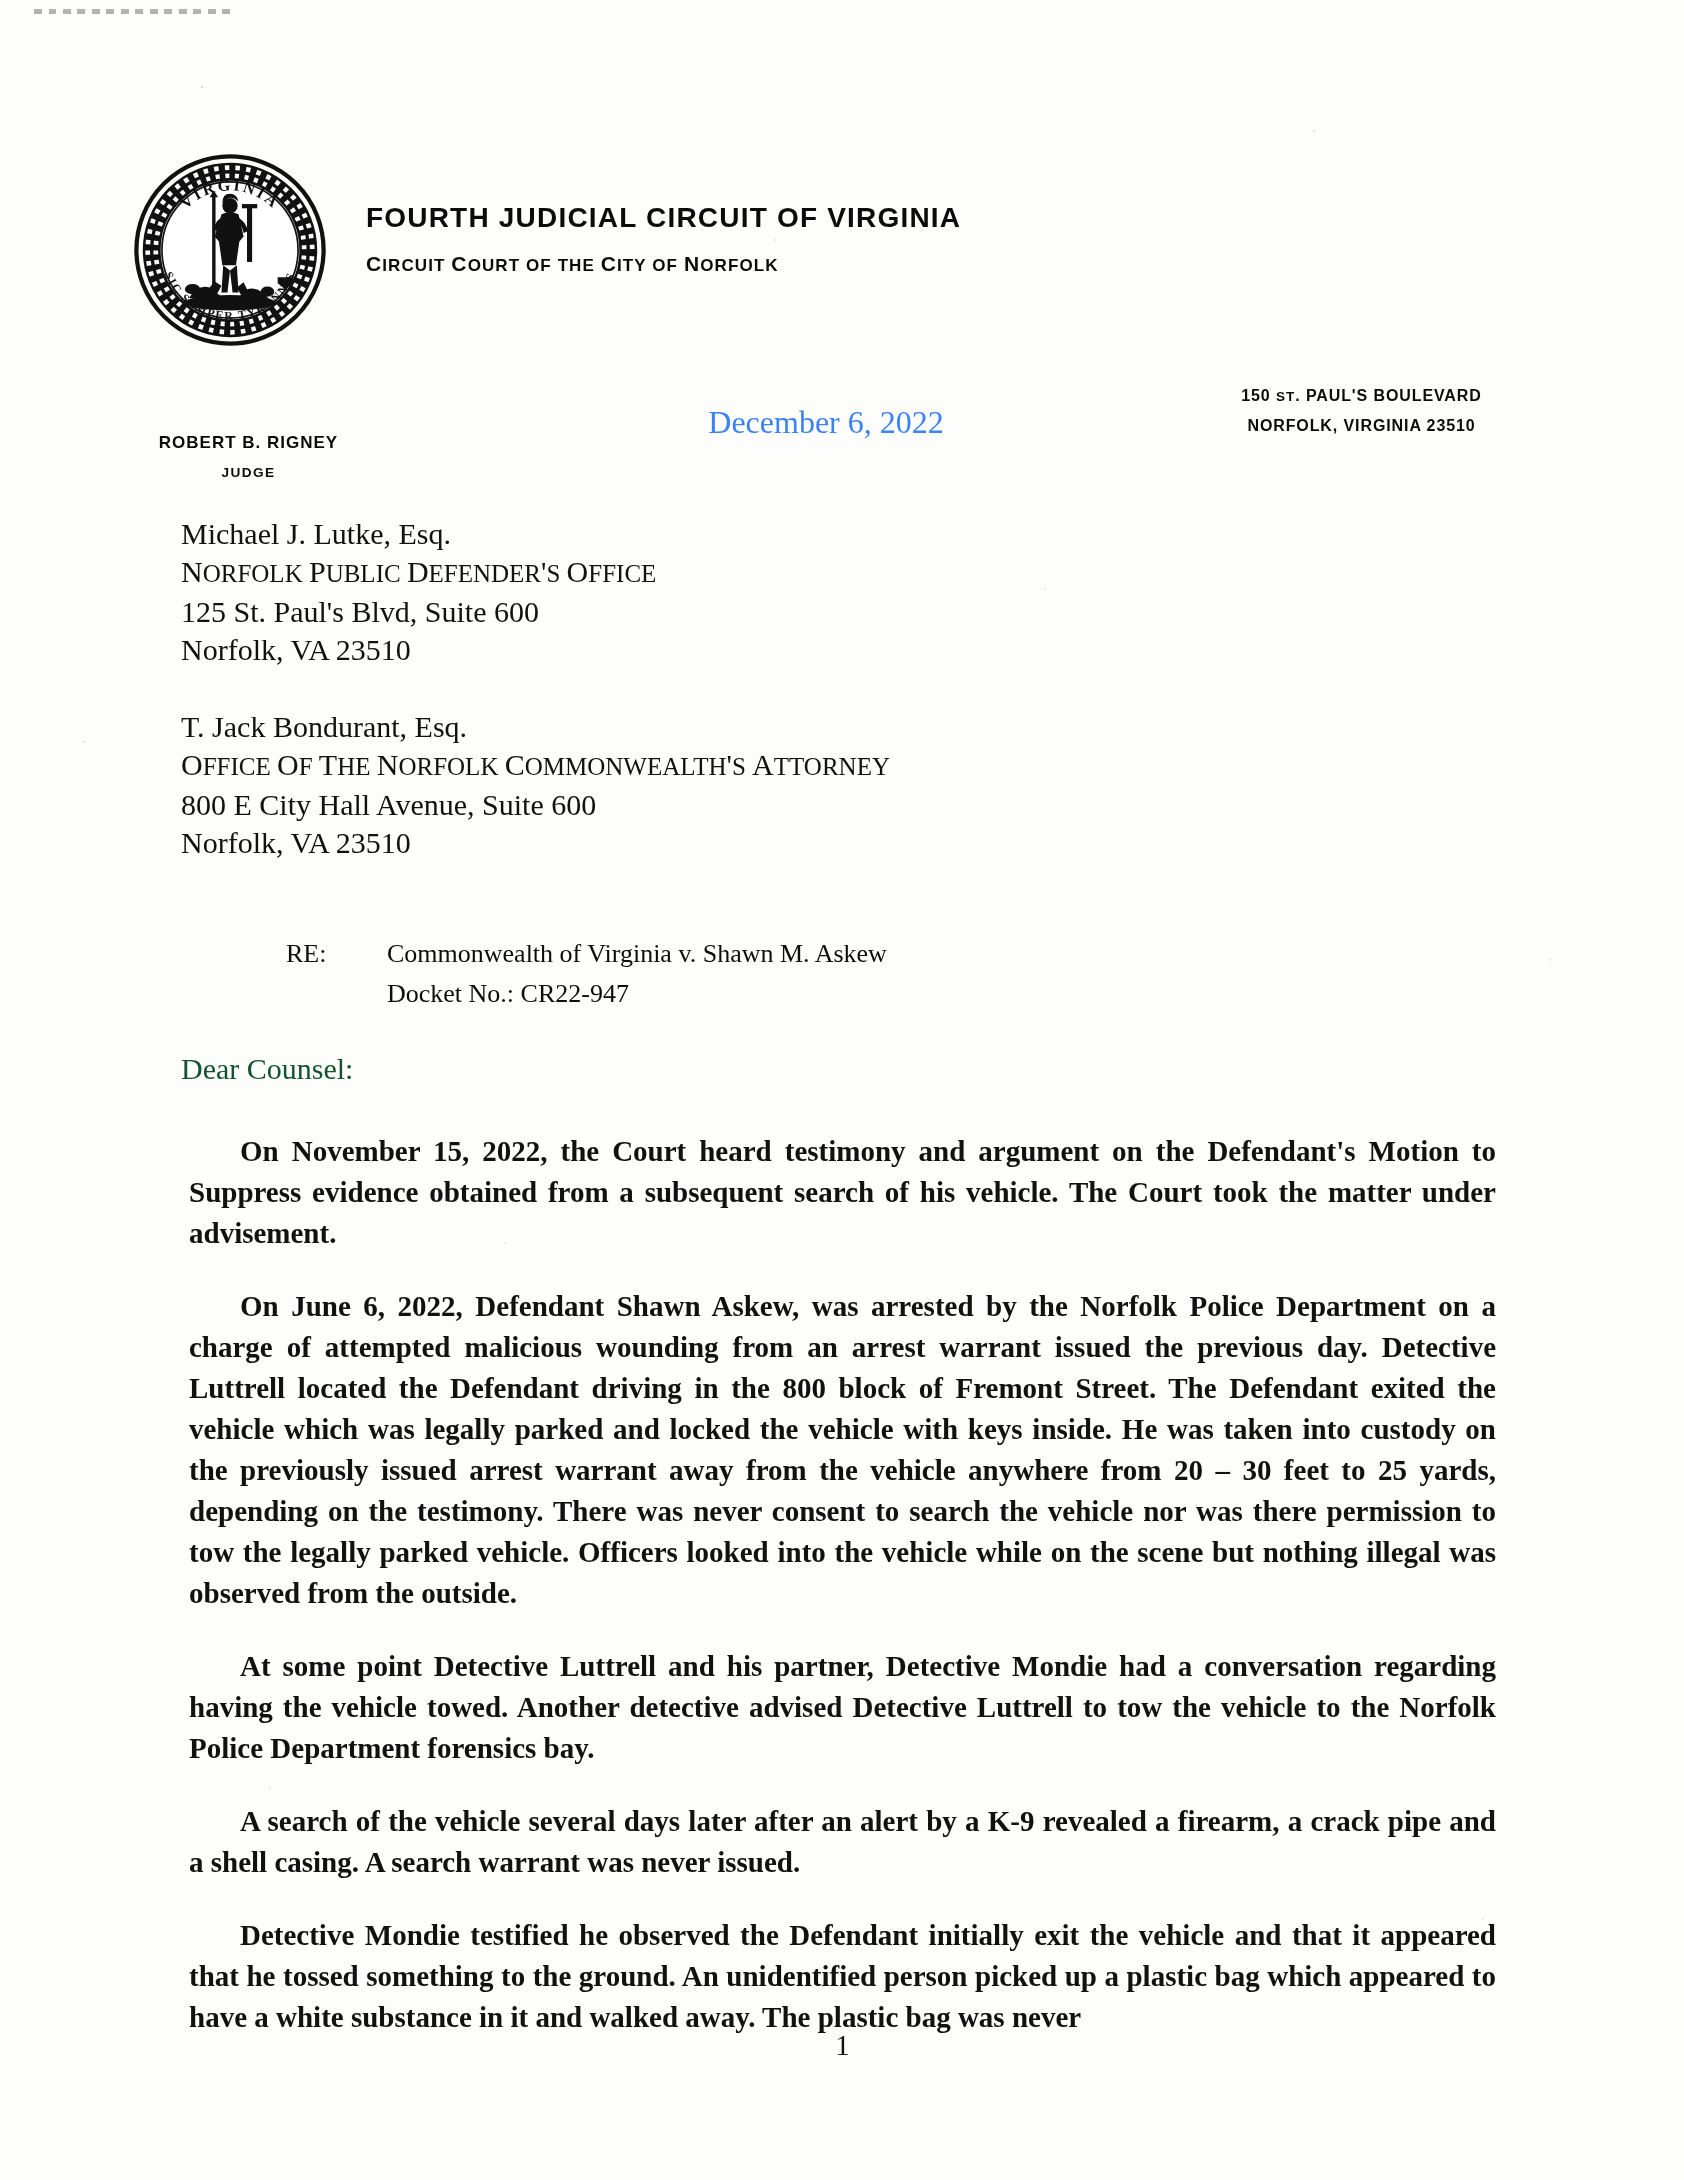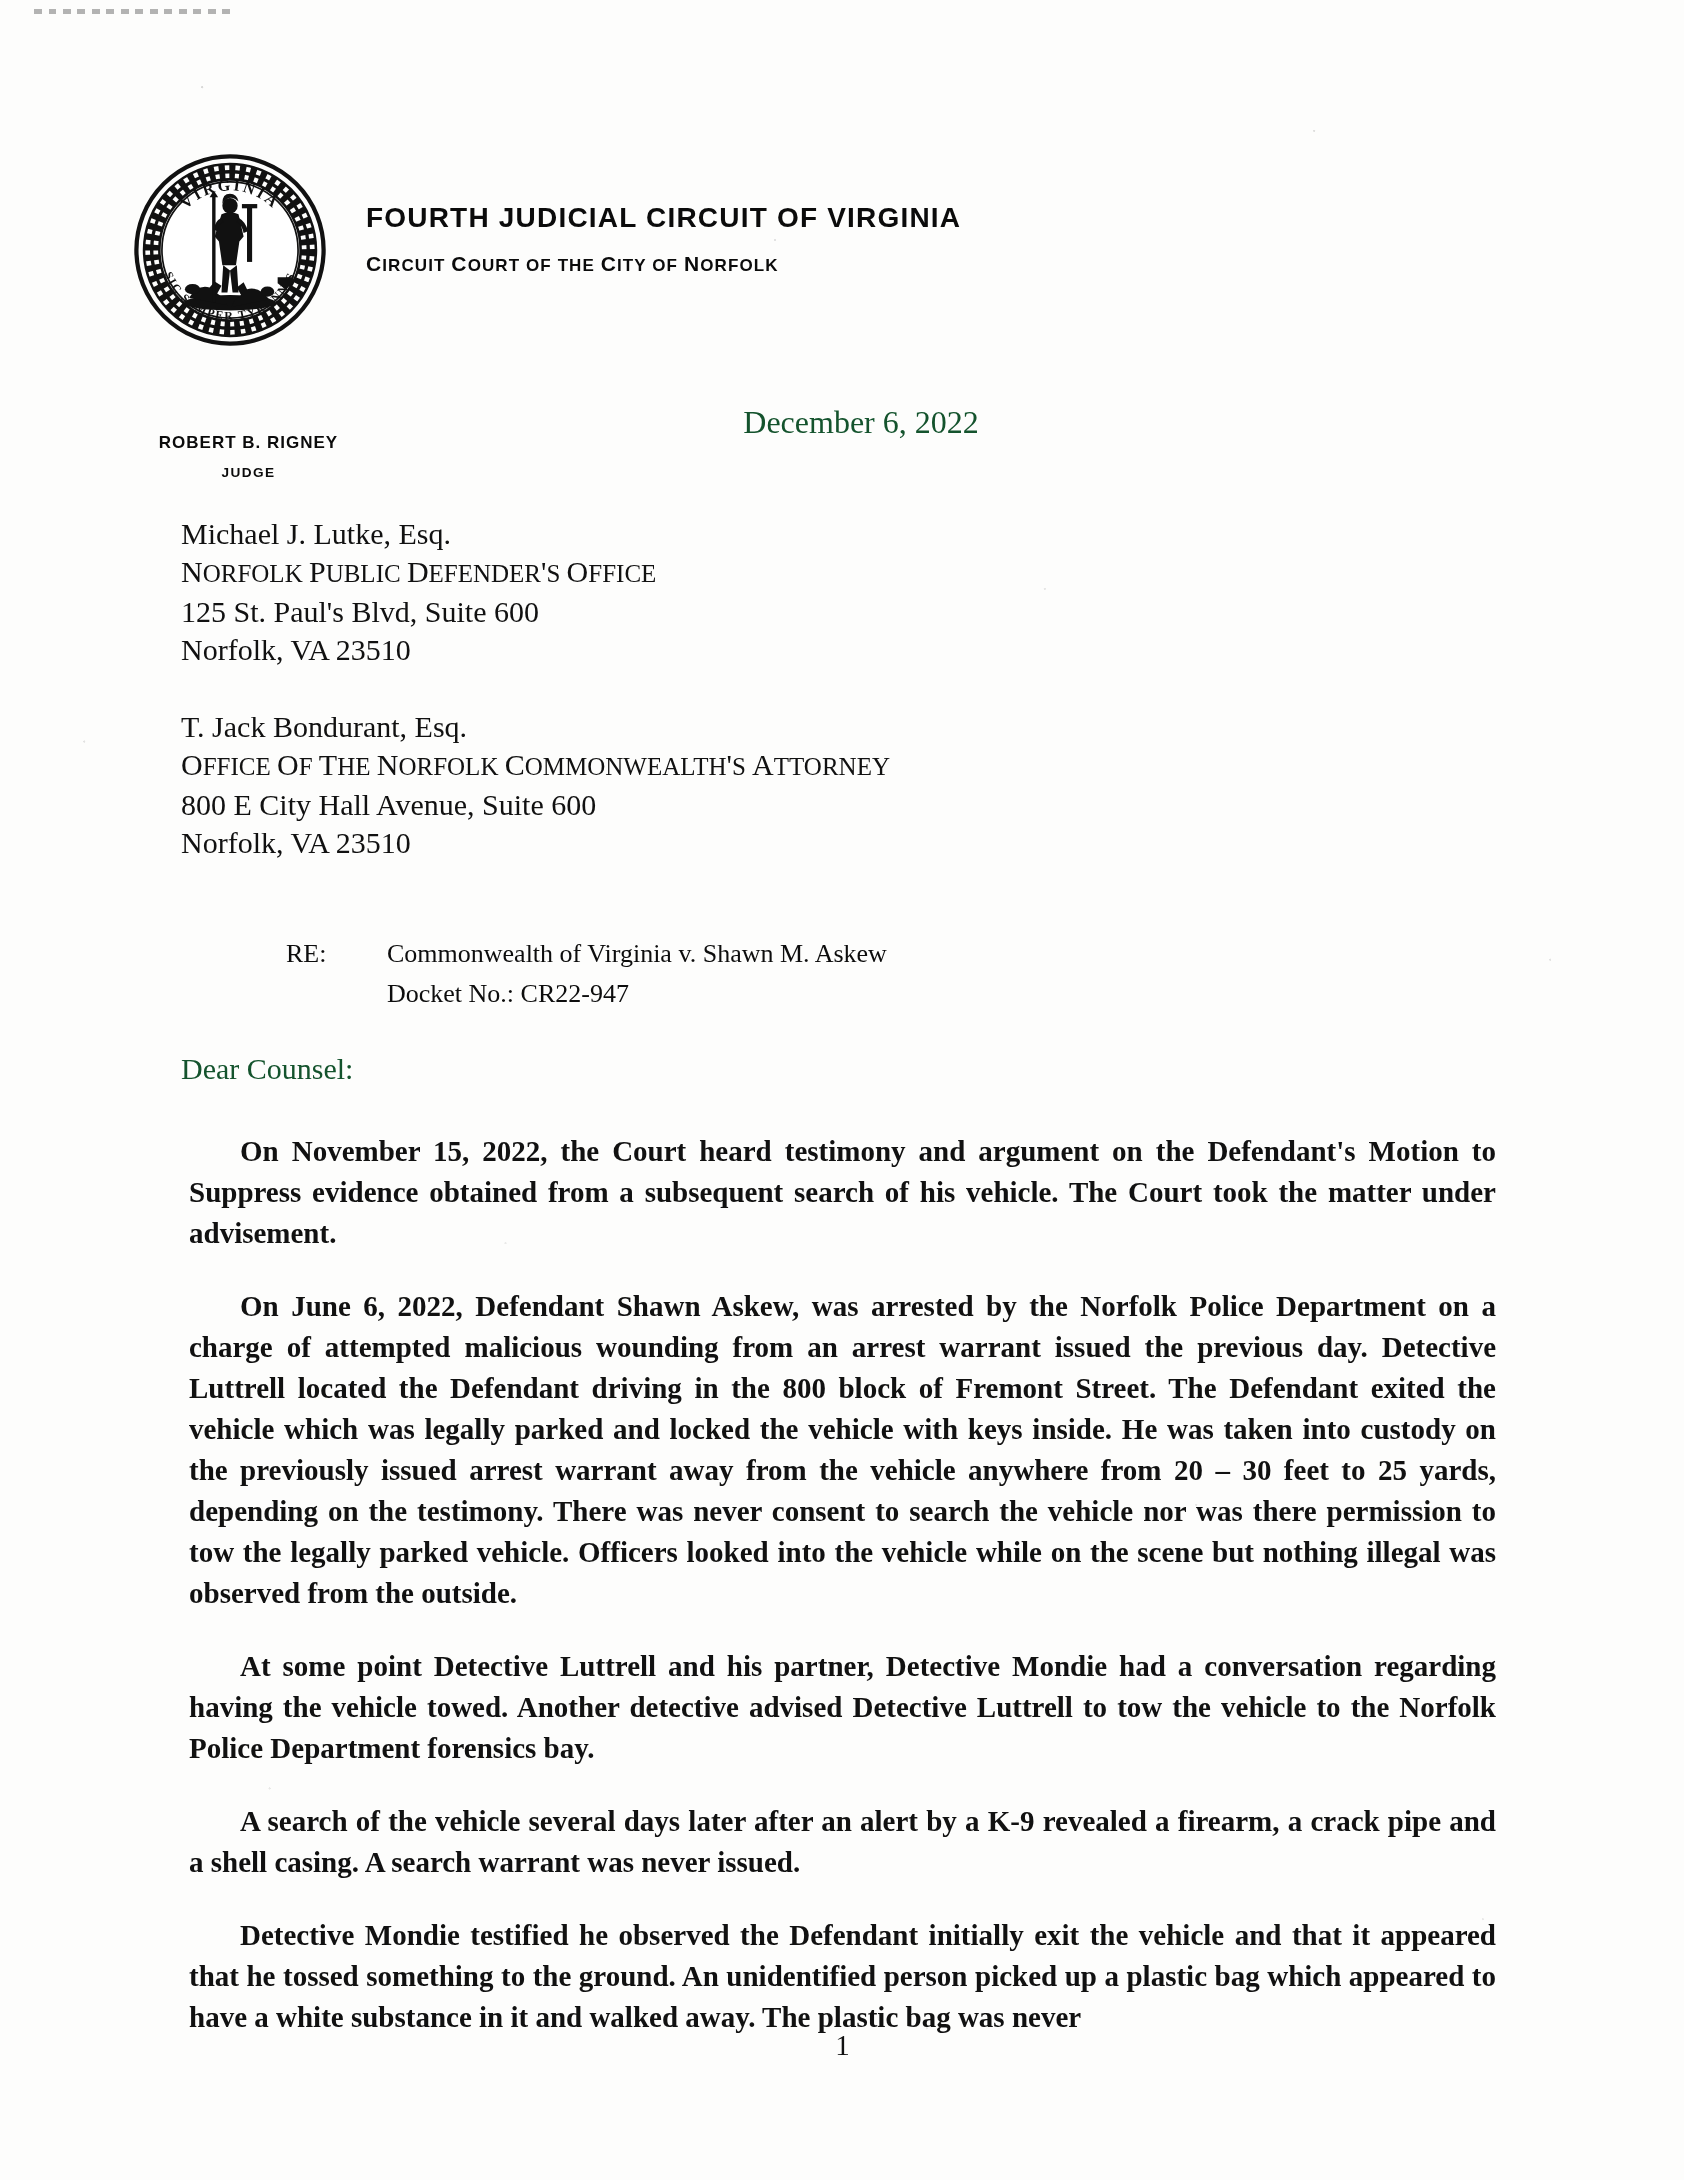--- a/index.html
+++ b/index.html
@@ -105,26 +105,26 @@
     font-family: "Liberation Sans", sans-serif;
     font-weight: 700;
     color: #0b0b0b;
     margin-top: 48px;
   }
   .judge-name { font-size: 17px; letter-spacing: 1px; }
   .judge-role { font-size: 13.6px; letter-spacing: 1.4px; margin-top: 12px; }
 
   .date-block {
     position: absolute;
-    left: 682px;
+    left: 647px;
     top: 19px;
     width: 358px;
     text-align: center;
     font-size: 32px;
-    color: #14532d;
+    color: #3b82f6;
   }
 
   .addr-block {
     position: absolute;
     right: 102px;
     top: 1.7px;
     width: 443px;
     text-align: center;
     font-family: "Liberation Sans", sans-serif;
     font-weight: 700;
@@ -270,20 +270,24 @@
 
   <div class="info-row">
 
     <div class="judge-block">
       <div class="judge-name">ROBERT B. RIGNEY</div>
       <div class="judge-role">JUDGE</div>
     </div>
 
     <div class="date-block">December 6, 2022</div>
 
+    <div class="addr-block">
+      <div class="addr-line"><span>150 </span><span class="sc">ST</span><span>. PAUL'S BOULEVARD</span></div>
+      <div class="addr-line">NORFOLK, VIRGINIA 23510</div>
+    </div>
   </div>
 
   <div class="recipients">
 
     <div class="recipient">
       <div>Michael J. Lutke, Esq.</div>
       <div class="smallcaps"><span>N</span><span class="sc">ORFOLK </span><span>P</span><span class="sc">UBLIC </span><span>D</span><span class="sc">EFENDER</span><span>'</span><span class="sc">S </span><span>O</span><span class="sc">FFICE</span></div>
       <div>125 St. Paul's Blvd, Suite 600</div>
       <div>Norfolk, VA 23510</div>
     </div>

